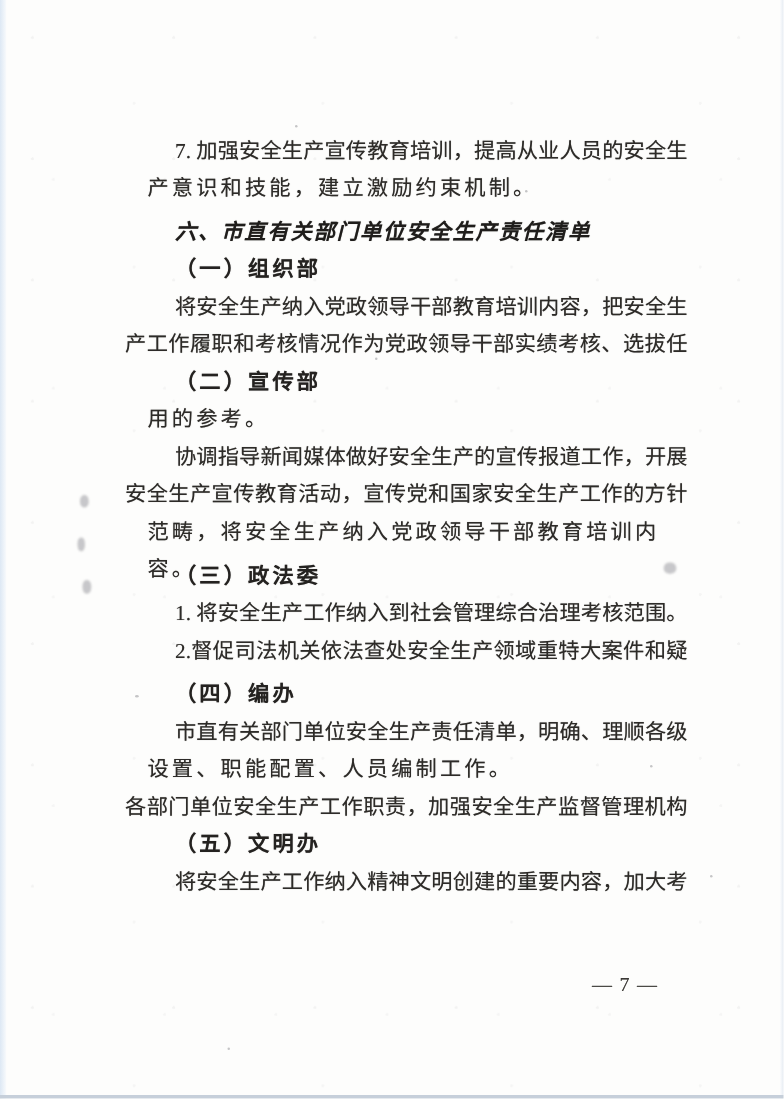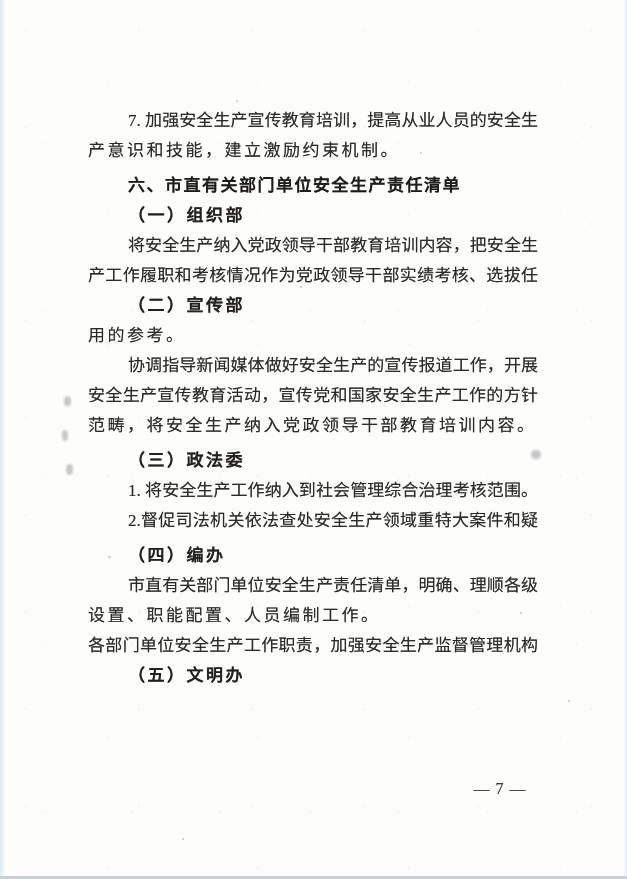--- a/index.html
+++ b/index.html
@@ -15,30 +15,30 @@
     overflow:hidden;
     font-family:"Liberation Serif","DejaVu Serif",serif;
   }
   .edge-left{position:absolute;left:0;top:0;width:5px;height:100%;
     background:linear-gradient(to right,#dde8f4,#f8fafc);}
   .edge-right{position:absolute;right:0;top:0;width:3px;height:100%;
     background:linear-gradient(to left,#e4eaf2,#fbfcfd);}
   .edge-bottom{position:absolute;left:0;bottom:0;width:100%;height:3px;background:#c6cfda;}
 
   .textblock{
-    position:absolute;left:88px;top:106px;width:450px;
+    position:absolute;left:100px;top:106px;width:450px;
     font-size:17px;color:#2d2b28;
     text-shadow:0 0 0.6px rgba(45,43,40,0.55);
   }
   .line{height:30px;line-height:30px;}
   .indent{text-indent:40px;}
   .fill{text-align:justify;text-align-last:justify;}
-  .loose{letter-spacing:2.5px;}
+  .loose{letter-spacing:2.5px;margin-left:18px;}
   .h1{font-family:"Liberation Sans","DejaVu Sans",sans-serif;font-weight:bold;
-      color:#1f1d1b;letter-spacing:1.5px;}
+      color:#1f1d1b;letter-spacing:1.5px;font-style:italic;}
   .h2{font-weight:bold;letter-spacing:2.5px;color:#242220;}
   .mt5{margin-top:5px;}
 
   .page-number{
     position:absolute;top:777px;left:455px;width:90px;height:24px;line-height:24px;
     text-align:center;font-size:16px;letter-spacing:1px;color:#3b3936;
     text-shadow:0 0 0.5px rgba(45,43,40,0.5);
   }
 
   .speck{position:absolute;background:rgba(80,80,88,0.32);border-radius:50%;}
@@ -67,20 +67,21 @@
     <div class="line fill">安全生产宣传教育活动，宣传党和国家安全生产工作的方针</div>
     <div class="line loose">范畴，将安全生产纳入党政领导干部教育培训内容。</div>
     <div class="line indent h2 mt5">（三）政法委</div>
     <div class="line indent fill">1. 将安全生产工作纳入到社会管理综合治理考核范围。</div>
     <div class="line indent fill">2.督促司法机关依法查处安全生产领域重特大案件和疑</div>
     <div class="line indent h2 mt5">（四）编办</div>
     <div class="line indent fill">市直有关部门单位安全生产责任清单，明确、理顺各级</div>
     <div class="line loose">设置、职能配置、人员编制工作。</div>
     <div class="line fill">各部门单位安全生产工作职责，加强安全生产监督管理机构</div>
     <div class="line indent h2">（五）文明办</div>
+    <div class="line indent fill">将安全生产工作纳入精神文明创建的重要内容，加大考</div>
   </div>
 
   <div class="page-number">— 7 —</div>
 
   <div class="smudge" style="left:64px;top:396px;width:7px;height:10px;"></div>
   <div class="smudge" style="left:62px;top:430px;width:6px;height:11px;"></div>
   <div class="smudge" style="left:66px;top:464px;width:7px;height:11px;"></div>
   <div class="smudge" style="left:531px;top:450px;width:10px;height:9px;"></div>
   <div class="speck" style="left:236px;top:100px;width:2px;height:2px;"></div>
   <div class="speck" style="left:420px;top:152px;width:2px;height:2px;"></div>

